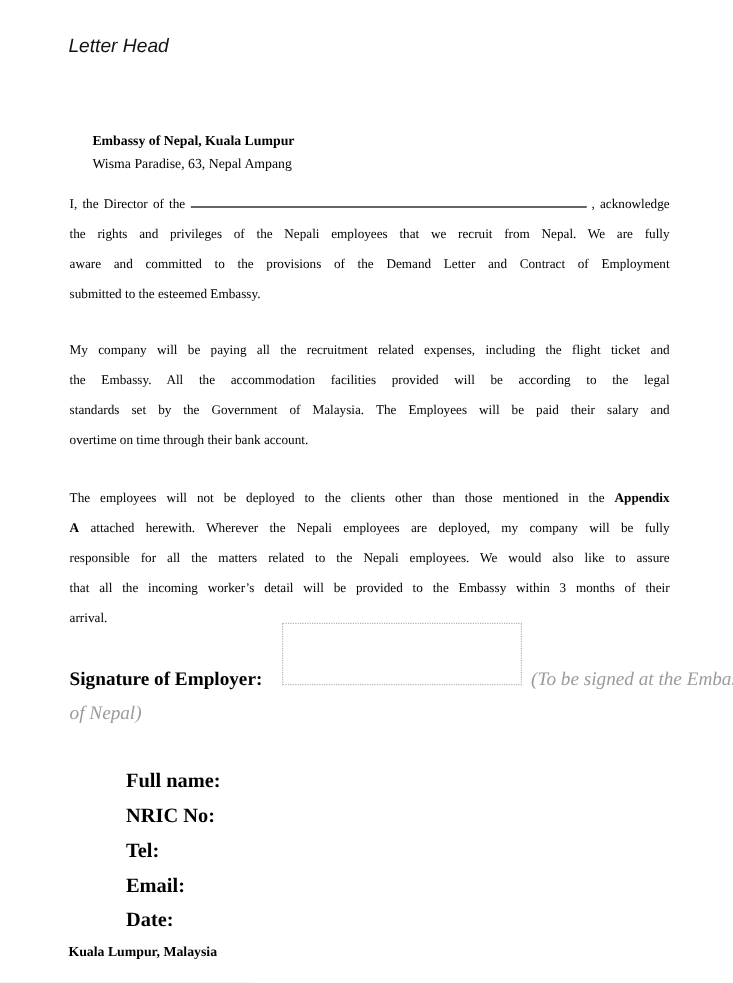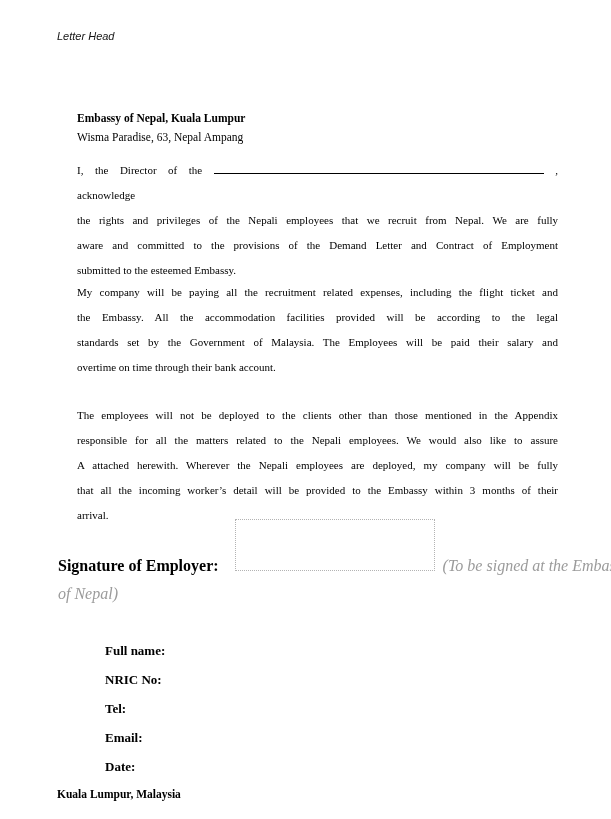--- a/index.html
+++ b/index.html
@@ -8,57 +8,57 @@
     width:611px;height:819px;
     margin:0 auto;
     background:#ffffff;
     font-family:"Liberation Serif",serif;
     color:#000000;
     overflow:hidden;
   }
   .letterhead{
     position:absolute;left:57px;top:30px;
     font-family:"Liberation Sans",sans-serif;
-    font-style:italic;font-size:11px;color:#141414;
+    font-style:italic;font-size:16px;color:#141414;
   }
   .recipient{
     position:absolute;left:77px;top:93px;
     font-size:11.5px;line-height:19px;margin-top:16px;
   }
   .recipient .name{font-weight:bold;}
   .para{
     position:absolute;left:58px;width:500px;
     font-size:11px;line-height:25px;
   }
-  .para .line{text-align:justify;text-align-last:justify;margin-left:19px;}
+  .para .line{text-align:justify;text-align-last:justify;}
   .para .line.last{text-align:center;text-align-last:left;}
   .p1{top:158px;}
   .p2{top:280px;}
   .p3{top:403px;}
   .blank-line{
     display:inline-block;width:330px;height:11px;
     border-bottom:1.5px solid #000000;
   }
-  .bold{font-weight:normal;}
+  .bold{font-weight:bold;}
   .sig{
     position:absolute;left:58px;top:519px;width:510px;
     font-size:16px;line-height:25px;
   }
   .sig-row{white-space:nowrap;}
   .sig-label{font-weight:bold;}
   .sig-box{
     display:inline-block;width:198px;height:50px;
     border:1px dotted #b3b3b3;background:#ffffff;
     margin:0 4px 0 12px;
   }
   .note{font-style:italic;color:#9b9b9b;}
   .note2{margin-top:9px;line-height:14px;}
   .contact{
     position:absolute;left:105px;top:644px;
-    font-size:13px;font-weight:bold;
+    font-size:17px;font-weight:bold;
   }
   .contact .row{line-height:13px;margin-bottom:16px;}
   .contact .row:last-child{margin-bottom:0;}
   .closing{
     position:absolute;left:57px;top:788px;
     font-size:11.5px;font-weight:bold;
   }
 </style>
 </head>
 <body>
@@ -88,25 +88,25 @@
     <div class="line">the Embassy. All the accommodation facilities provided will be according to the legal</div>
     <div class="line">standards set by the Government of Malaysia. The Employees will be paid their salary and</div>
     <div class="line last">overtime on time through their bank account.</div>
   </div>
 
   <div class="para p3">
     <div class="line">
       <span>The employees will not be deployed to the clients other than those mentioned in the </span>
       <span class="bold">Appendix</span>
     </div>
-    <div class="line">responsible for all the matters related to the Nepali employees.  We would also like to assure</div>
     <div class="line">
       <span class="bold">A</span>
       <span> attached herewith. Wherever the Nepali employees are deployed, my company will be fully</span>
     </div>
+    <div class="line">responsible for all the matters related to the Nepali employees.  We would also like to assure</div>
     <div class="line">that all the incoming worker’s detail will be provided to the Embassy within 3 months of their</div>
     <div class="line last">arrival.</div>
   </div>
 
   <div class="sig">
     <div class="sig-row">
       <span class="sig-label">Signature of Employer:</span>
       <span class="sig-box"></span>
       <span class="note">(To be signed at the Embassy</span>
     </div>

